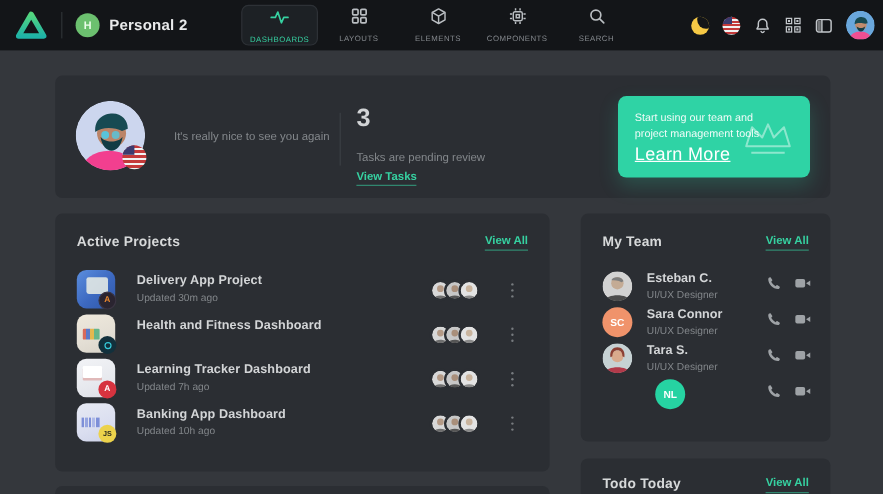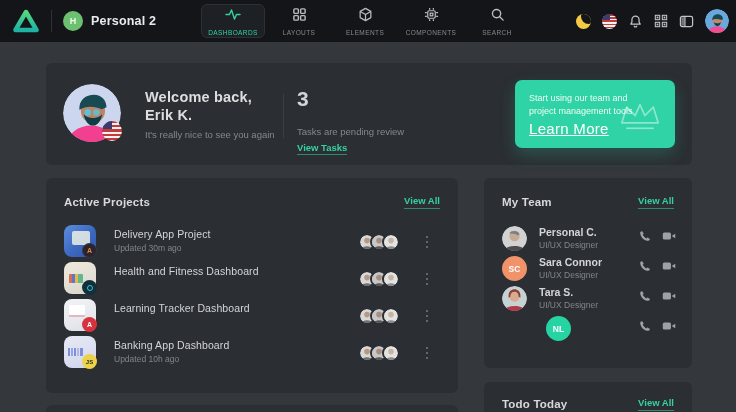--- a/index.html
+++ b/index.html
@@ -35,21 +35,21 @@
   .card-title { font-size:11.5px; font-weight:bold; color:#d7d9da; letter-spacing:.2px; }
   .view-all { font-size:9.5px; font-weight:bold; color:var(--accent); border-bottom:1px solid rgba(54,209,161,.55); padding-bottom:2px; cursor:pointer; }
 
   
   .welcome { left:46px; top:63px; width:646px; height:102px; }
   .w-avatar { position:absolute; left:17px; top:21px; width:58px; height:58px; border-radius:50%; overflow:hidden; }
   .w-flag { position:absolute; left:56px; top:58px; width:20px; height:20px; border-radius:50%; background:repeating-linear-gradient(#c43a3a 0 2.1px, #f2f2f2 2.1px 4.2px); overflow:hidden; }
   .w-flag::after { content:""; position:absolute; left:0; top:0; width:50%; height:42%; background:#3c3b6e; }
   .w-text { position:absolute; left:99px; top:25px; }
   .w-title { font-size:14.5px; line-height:1.25; font-weight:bold; color:#dcdedf; letter-spacing:.2px; }
-  .w-sub { margin-top:5px; font-size:9.5px; color:#84888c; }
+  .w-sub { margin-top:21px; font-size:9.5px; color:#84888c; }
   .w-div { position:absolute; left:237px; top:31px; width:1px; height:44px; background:#3b3f44; }
   .w-stats { position:absolute; left:251px; top:24px; }
   .w-count { font-size:21px; font-weight:bold; color:#d2d4d6; }
   .w-plabel { margin-top:15px; font-size:9.5px; color:#84888c; }
   .w-viewtasks { display:inline-block; margin-top:5px; font-size:9.5px; font-weight:bold; color:var(--accent); border-bottom:1px solid rgba(54,209,161,.55); padding-bottom:1px; cursor:pointer; }
   .promo { position:absolute; left:469px; top:17px; width:160px; height:68px; background:var(--promo); border-radius:7px; box-shadow:0 7px 16px rgba(47,211,165,.22); color:#fff; }
   .promo-text { position:absolute; left:14px; top:12px; width:110px; font-size:9px; line-height:1.45; color:rgba(255,255,255,.92); }
   .promo-cta { position:absolute; left:14px; bottom:11px; font-size:15px; letter-spacing:.3px; color:#fff; cursor:pointer;text-decoration:underline; }
   .promo-crown { position:absolute; right:12px; bottom:8px; color:rgba(255,255,255,.45); }
 
@@ -66,21 +66,21 @@
   .thumb-2::before { content:""; position:absolute; left:5px; top:6px; width:16px; height:10px; border-radius:1px; background:#ffffff; box-shadow:0 2px 0 #e0b9b9; }
   .thumb-3 { background:linear-gradient(160deg,#e7eaf3 0%,#dadef0 60%,#cdd2e8 100%); }
   .thumb-3::before { content:""; position:absolute; left:4px; top:12px; width:15px; height:8px; background:linear-gradient(90deg,#7d8fd8 0 2px,transparent 2px 3px,#96a5e0 3px 5px,transparent 5px 6px,#7d8fd8 6px 8px,transparent 8px 9px,#aeb9e8 9px 11px,transparent 11px 12px,#7d8fd8 12px 14px); }
   .badge { position:absolute; left:20px; top:19px; width:15px; height:15px; border-radius:50%; display:flex; align-items:center; justify-content:center; font-size:7px; font-weight:bold; }
   .badge-0 { background:#2a2430; color:#e8872f; border:1px solid #3a3442; }
   .badge-1 { background:#12303c; }
   .badge-1 .dot { width:6px; height:6px; border-radius:50%; border:1.5px solid #35c8d8; }
   .badge-2 { background:#d6333f; color:#fff; }
   .badge-3 { background:#ecd24b; color:#2b2b20; font-size:6px; }
   .proj-info { position:absolute; left:52px; top:4px; }
-  .proj-name { font-size:10.5px; font-weight:normal; color:#d3d5d7; letter-spacing:.1px; }
+  .proj-name { font-size:10.5px; font-weight:bold; color:#d3d5d7; letter-spacing:.1px; }
   .proj-updated { margin-top:3px; font-size:8.5px; color:#82868a; }
   .av-group { position:absolute; right:42px; top:9px; display:flex; }
   .av-group .gav { width:18px; height:18px; border-radius:50%; border:2px solid #2b2e33; overflow:hidden; margin-left:-6px; }
   .av-group .gav:first-child { margin-left:0; }
   .kebab { position:absolute; right:8px; top:8px; width:14px; height:20px; display:flex; flex-direction:column; align-items:center; justify-content:center; gap:2.5px; cursor:pointer; }
   .kebab i { width:2.5px; height:2.5px; border-radius:50%; background:#777b7f; }
 
   
   .team { left:484px; top:178px; width:208px; height:190px; }
   .team-rows { position:absolute; left:0; top:46px; width:100%; }
@@ -219,24 +219,20 @@
           <ellipse cx="29" cy="61" rx="24" ry="18" fill="#f23f8f"></ellipse>
           <circle cx="31" cy="28" r="12.5" fill="#bb8468"></circle>
           <path d="M17 27c-1-11 7-16 15-16 8 0 13 6 13 13l-5 2c-6-3-17-4-23 1z" fill="#174a52"></path>
           <path d="M21.5 31c1 8 5.5 12 9.5 12s8.5-4 9.5-12c-3.5 5.5-15.5 5.5-19 0z" fill="#123c44"></path>
           <circle cx="25.5" cy="29.5" r="3.4" fill="#59c3da"></circle>
           <circle cx="34.5" cy="29.5" r="3.4" fill="#59c3da" opacity=".85"></circle>
         </svg>
     </span>
     <span class="w-flag"></span>
     <div class="w-text">
-      <div class="w-title">
-        <div>Welcome back,</div>
-        <div>Erik K.</div>
-      </div>
       <div class="w-sub">It's really nice to see you again</div>
     </div>
     <div class="w-div"></div>
     <div class="w-stats">
       <div class="w-count">3</div>
       <div class="w-plabel">Tasks are pending review</div>
       <span class="w-viewtasks">View Tasks</span>
     </div>
     <div class="promo">
       <div class="promo-text">Start using our team and project management tools</div>
@@ -318,20 +314,21 @@
             <i></i>
             <i></i>
           </span>
       </div>
 
       <div class="proj-row">
         <span class="thumb thumb-2"></span>
         <span class="badge badge-2">A</span>
         <div class="proj-info">
           <div class="proj-name">Learning Tracker Dashboard</div>
+          <div class="proj-updated">Updated 7h ago</div>
         </div>
         <div class="av-group">
           <span class="gav"><svg width="14" height="14" viewBox="0 0 30 30">
                 <circle cx="15" cy="15" r="15" fill="#d8d8d8"></circle>
                 <circle cx="15" cy="12" r="6" fill="#b49a86"></circle>
                 <path d="M3 30c2-8 22-8 24 0z" fill="#6e6e6e"></path>
               </svg></span>
           <span class="gav"><svg width="14" height="14" viewBox="0 0 30 30">
                 <circle cx="15" cy="15" r="15" fill="#c7c7c7"></circle>
                 <circle cx="15" cy="12" r="6" fill="#a98f7b"></circle>
@@ -394,21 +391,21 @@
       <div class="team-row">
         <span class="t-avatar">
           <svg width="25" height="25" viewBox="0 0 30 30">
               <circle cx="15" cy="15" r="15" fill="#d2d2d2"></circle>
               <circle cx="15" cy="12" r="6.2" fill="#c4ab95"></circle>
               <path d="M2 30c2-8 24-8 26 0z" fill="#4c4c4c"></path>
               <path d="M9 9c1-4 11-4 12 1l-2 1c-3-2-7-2-10-2z" fill="#7e7e7e"></path>
             </svg>
         </span>
         <div class="t-info">
-          <div class="t-name">Personal C.</div>
+          <div class="t-name">Esteban C.</div>
           <div class="t-role">UI/UX Designer</div>
         </div>
         <div class="t-actions">
           <span>
               <svg width="12" height="12" viewBox="0 0 16 16" fill="currentColor">
                 <path d="M3.6 1.5c-.9 0-2 1-2 2 0 5.5 5.4 10.9 10.9 10.9 1 0 2-1.1 2-2 0-.3-.2-.6-.4-.8l-2.2-1.4c-.4-.2-.8-.2-1.1.1l-1 1c-1.9-1-3.9-3-4.9-4.9l1-1c.3-.3.4-.7.1-1.1L4.5 1.9c-.2-.3-.5-.4-.9-.4z"></path>
               </svg>
             </span>
           <span>
               <svg width="14" height="12" viewBox="0 0 18 14" fill="currentColor">

